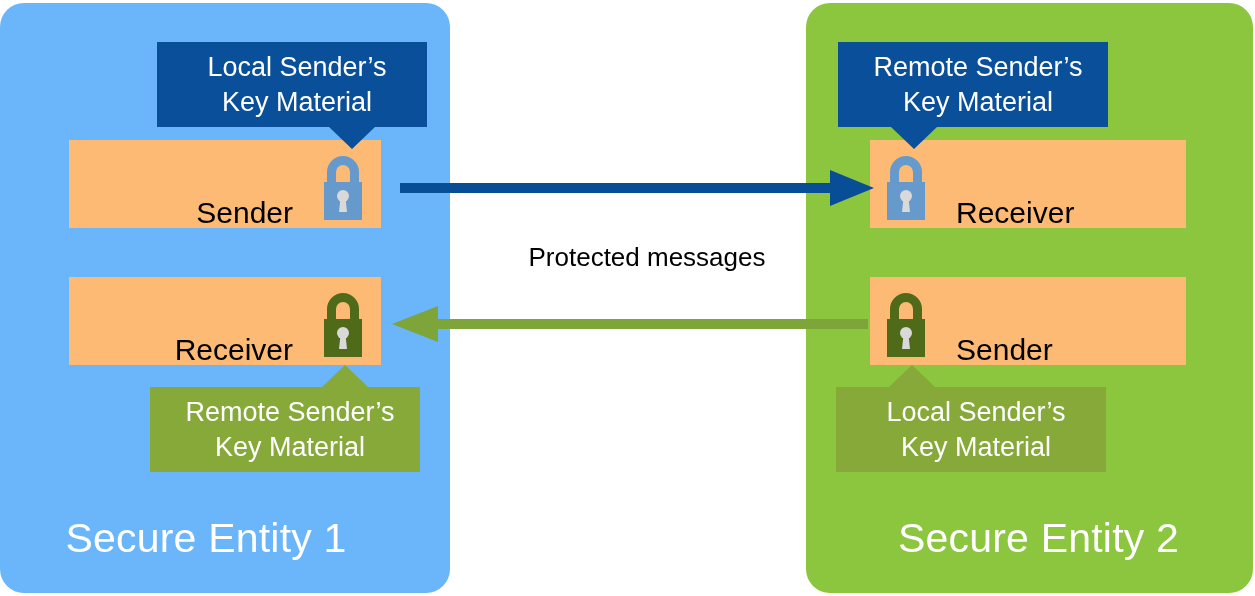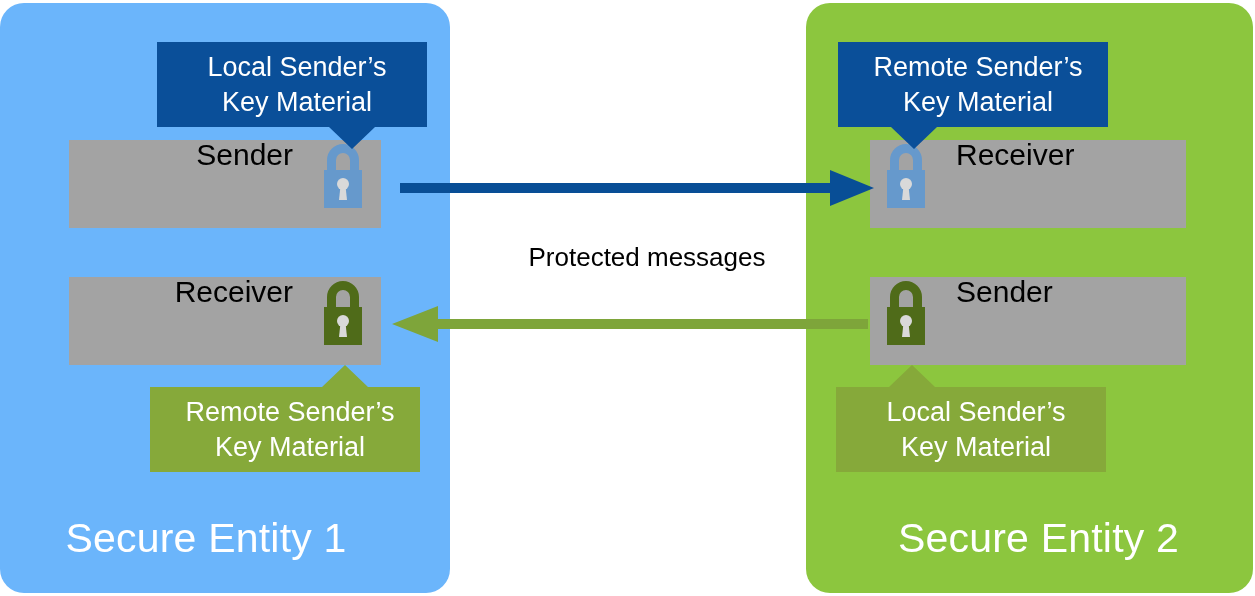--- a/index.html
+++ b/index.html
@@ -14,22 +14,22 @@
   .entity-title{
     position:absolute; text-align:center; color:#ffffff;
     font-size:41px; font-weight:400; letter-spacing:.2px; line-height:1;
     white-space:nowrap;
   }
   .entity-title.left {left:0px;   top:518px; width:412px;}
   .entity-title.right{left:806px; top:518px; width:465px;}
 
   
   .rolebox{
-    position:absolute; background:#a3a3a3;
-    display:flex; align-items:flex-start; box-sizing:border-box;
+    position:absolute; background:#fdba74;
+    display:flex; align-items:flex-end; box-sizing:border-box;
   }
   .rolebox .role-label{
     font-size:30px; color:#000000; line-height:1; white-space:nowrap;
   }
   .rolebox.align-right{justify-content:flex-end; padding-right:10px;}
   .rolebox.align-left {justify-content:flex-start; padding-left:8px;}
   .rolebox .gap{display:inline-block;}
 
   #box-l-sender  {left:69px;  top:140px; width:312px; height:88px;}
   #box-l-receiver{left:69px;  top:277px; width:312px; height:88px;}

